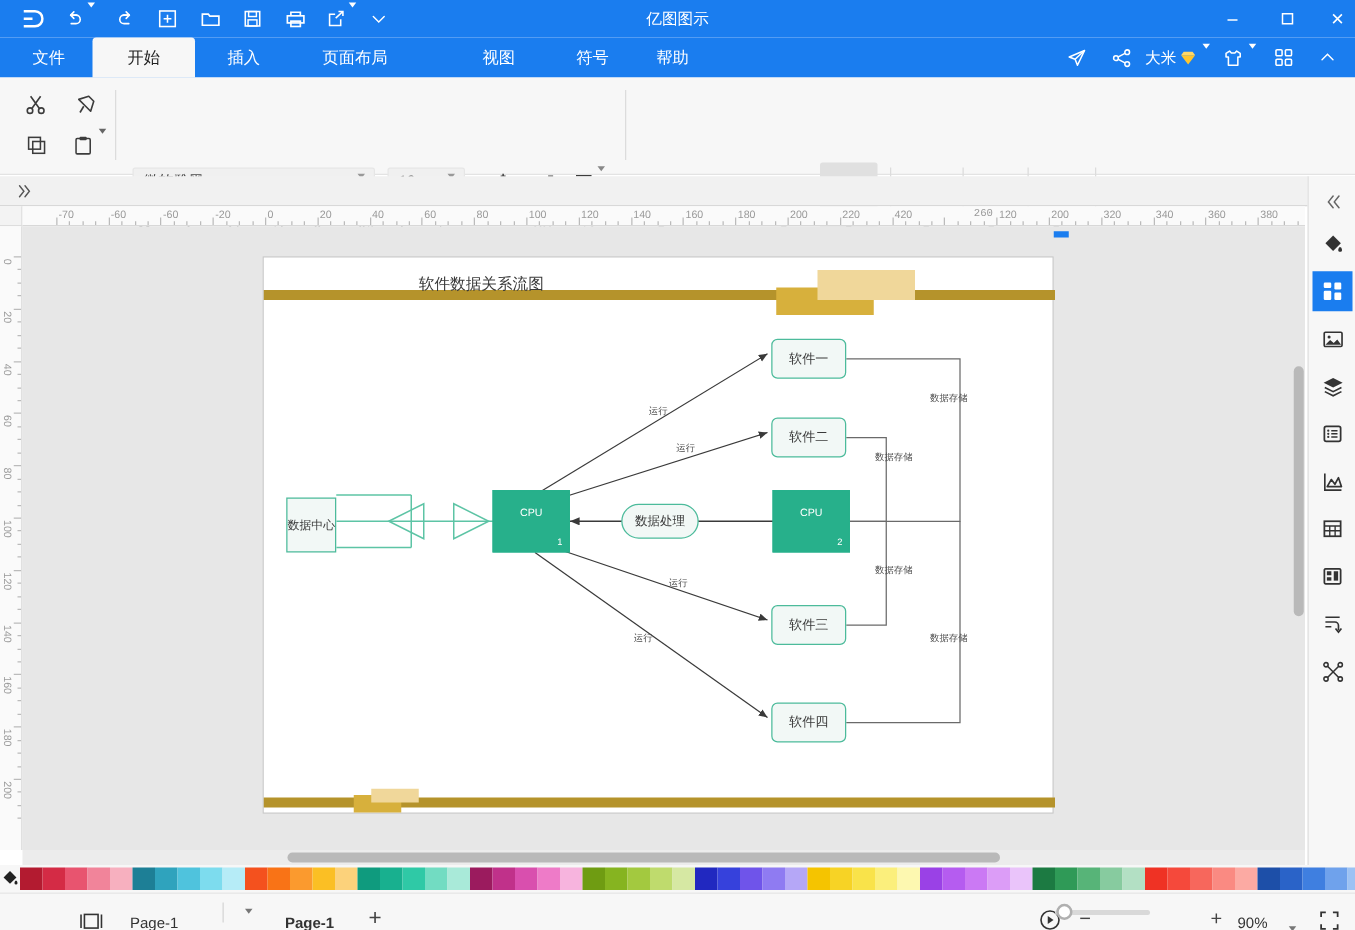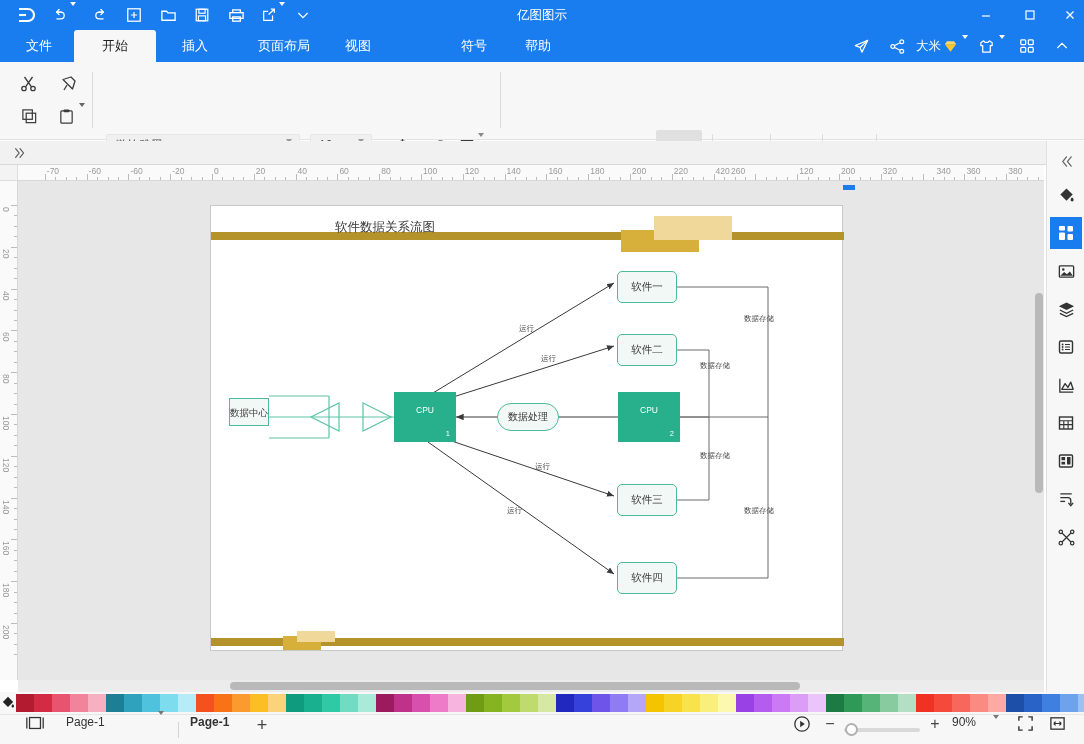--- a/index.html
+++ b/index.html
@@ -143,21 +143,21 @@
   .rsb-btn { position: absolute; left: 3px; width: 32px; height: 32px; display: flex; align-items: center; justify-content: center; cursor: pointer; color: #444; }
   .rsb-btn.active { background: #1a7def; color: #fff; }
 
   
   .palette { position: absolute; left: 0; top: 692px; width: 1084px; height: 22px; background: #f7f7f7; display: flex; align-items: center; }
   .pal-icon { width: 26px; height: 22px; display: flex; align-items: center; justify-content: center; cursor: pointer; }
   .sw { width: 18px; height: 18px; cursor: pointer; flex: none; }
 
   
   .statusbar { position: absolute; left: 0; top: 714px; width: 1084px; height: 30px; background: #f7f7f7; border-top: 1px solid #e5e5e5; }
-  .sb-item { position: absolute; top: 0; height: 30px; display: flex; align-items: flex-start; font-size: 12px; color: #333; cursor: pointer; }
+  .sb-item { position: absolute; top: 0; height: 30px; display: flex; align-items: flex-end; font-size: 12px; color: #333; cursor: pointer; margin-left: 38px; }
   .sb-sep { position: absolute; top: 7px; width: 1px; height: 16px; background: #d5d5d5; }
   .zoom-track { position: absolute; top: 13px; height: 4px; background: #d9d9d9; border-radius: 2px; }
   .zoom-thumb { position: absolute; top: 8px; width: 13px; height: 13px; border-radius: 50%; background: #fff; border: 2px solid #b0b0b0; cursor: pointer; }
   .caret-d { width: 0; height: 0; border-left: 3.5px solid transparent; border-right: 3.5px solid transparent; border-top: 4px solid currentColor; }
 </style>
 </head>
 <body>
 
 <div id="app">
 
@@ -237,21 +237,21 @@
           <path d="M2.5 2.5l7 7M9.5 2.5l-7 7" stroke="#fff" stroke-width="1.3"></path>
         </svg>
     </div>
   </div>
 
   <div class="menubar">
     <div class="menu-tab" style="left:8px;width:62px;">文件</div>
     <div class="menu-tab active" style="left:74px;width:82px;">开始</div>
     <div class="menu-tab" style="left:164px;width:62px;">插入</div>
     <div class="menu-tab" style="left:236px;width:96px;">页面布局</div>
-    <div class="menu-tab" style="left:324px;width:68px;">视图</div>
+    <div class="menu-tab" style="left:344px;width:68px;text-align:right;">视图</div>
     <div class="menu-tab" style="left:440px;width:68px;">符号</div>
     <div class="menu-tab" style="left:504px;width:68px;">帮助</div>
 
     <div class="mb-right" style="left:848px;width:26px;justify-content:center;">
       <svg width="17" height="17" viewBox="0 0 18 18">
           <path d="M15.5 2.5L2.5 8l5 2 2 5z" fill="none" stroke="#fff" stroke-width="1.3" stroke-linejoin="round"></path>
           <path d="M15.5 2.5L7.5 10" fill="none" stroke="#fff" stroke-width="1.3"></path>
         </svg>
     </div>
     <div class="mb-right" style="left:884px;width:26px;justify-content:center;">
@@ -560,41 +560,41 @@
       <div class="rh-lab" style="left: 655.8px;">220</div>
       <div class="rh-tick" style="left: 664.25px; height: 3px;"></div>
       <div class="rh-tick" style="left: 674.7px; height: 3px;"></div>
       <div class="rh-tick" style="left: 685.15px; height: 3px;"></div>
       <div class="rh-tick" style="left: 695.6px; height: 6px;"></div>
       <div class="rh-lab" style="left: 697.6px;">420</div>
       <div class="rh-tick" style="left: 706.05px; height: 3px;"></div>
       <div class="rh-tick" style="left: 716.5px; height: 3px;"></div>
       <div class="rh-tick" style="left: 726.95px; height: 3px;"></div>
       <div class="rh-tick" style="left: 737.4px; height: 6px;"></div>
-      <div class="rh-lab" style="left: 713px;">260</div>
+      <div class="rh-lab" style="left: 761px; font-family: Liberation Mono, monospace;">260</div>
       <div class="rh-tick" style="left: 747.85px; height: 3px;"></div>
       <div class="rh-tick" style="left: 758.3px; height: 3px;"></div>
       <div class="rh-tick" style="left: 768.75px; height: 3px;"></div>
       <div class="rh-tick" style="left: 779.2px; height: 6px;"></div>
       <div class="rh-lab" style="left: 781.2px;">120</div>
       <div class="rh-tick" style="left: 789.65px; height: 3px;"></div>
       <div class="rh-tick" style="left: 800.1px; height: 3px;"></div>
       <div class="rh-tick" style="left: 810.55px; height: 3px;"></div>
       <div class="rh-tick" style="left: 821px; height: 6px;"></div>
       <div class="rh-lab" style="left: 823px;">200</div>
       <div class="rh-tick" style="left: 831.45px; height: 3px;"></div>
       <div class="rh-tick" style="left: 841.9px; height: 3px;"></div>
       <div class="rh-tick" style="left: 852.35px; height: 3px;"></div>
       <div class="rh-tick" style="left: 862.8px; height: 6px;"></div>
       <div class="rh-lab" style="left: 864.8px;">320</div>
       <div class="rh-tick" style="left: 873.25px; height: 3px;"></div>
       <div class="rh-tick" style="left: 883.7px; height: 3px;"></div>
       <div class="rh-tick" style="left: 894.15px; height: 3px;"></div>
       <div class="rh-tick" style="left: 904.6px; height: 6px;"></div>
-      <div class="rh-lab" style="left: 906.6px; margin-left: 12px;">340</div>
+      <div class="rh-lab" style="left: 906.6px;">340</div>
       <div class="rh-tick" style="left: 915.05px; height: 3px;"></div>
       <div class="rh-tick" style="left: 925.5px; height: 3px;"></div>
       <div class="rh-tick" style="left: 935.95px; height: 3px;"></div>
       <div class="rh-tick" style="left: 946.4px; height: 6px;"></div>
       <div class="rh-lab" style="left: 948.4px;">360</div>
       <div class="rh-tick" style="left: 956.85px; height: 3px;"></div>
       <div class="rh-tick" style="left: 967.3px; height: 3px;"></div>
       <div class="rh-tick" style="left: 977.75px; height: 3px;"></div>
       <div class="rh-tick" style="left: 988.2px; height: 6px;"></div>
       <div class="rh-lab" style="left: 990.2px;">380</div>
@@ -704,21 +704,21 @@
           <path d="M466,372 L557,372 L557,211" stroke="#6a6a6a" stroke-width="1" fill="none"></path>
 
           <path d="M58,190 L118,190" stroke="#5dc4a5" stroke-width="1.2" fill="none"></path>
           <path d="M58,211 L185,211" stroke="#5dc4a5" stroke-width="1.2" fill="none"></path>
           <path d="M58,232 L118,232" stroke="#5dc4a5" stroke-width="1.2" fill="none"></path>
           <path d="M118,190 L118,232" stroke="#5dc4a5" stroke-width="1.2" fill="none"></path>
           <path d="M100,211 L128,197 L128,225 z" fill="none" stroke="#5dc4a5" stroke-width="1.2"></path>
           <path d="M152,197 L180,211 L152,225 z" fill="none" stroke="#5dc4a5" stroke-width="1.2"></path>
         </svg>
 
-        <div class="node-dc" style="left:18px;top:192px;width:40px;height:28px;">
+        <div class="node-dc" style="left:18px;top:192px;width:40px;height:44px;">
           <span>数据中心</span>
         </div>
 
         <div class="node-solid" style="left:183px;top:186px;width:62px;height:50px;">
           <span class="nm">CPU</span>
           <span class="idx">1</span>
         </div>
 
         <div class="node-pill" style="left:286px;top:197px;width:62px;height:28px;">
           <span>数据处理</span>

